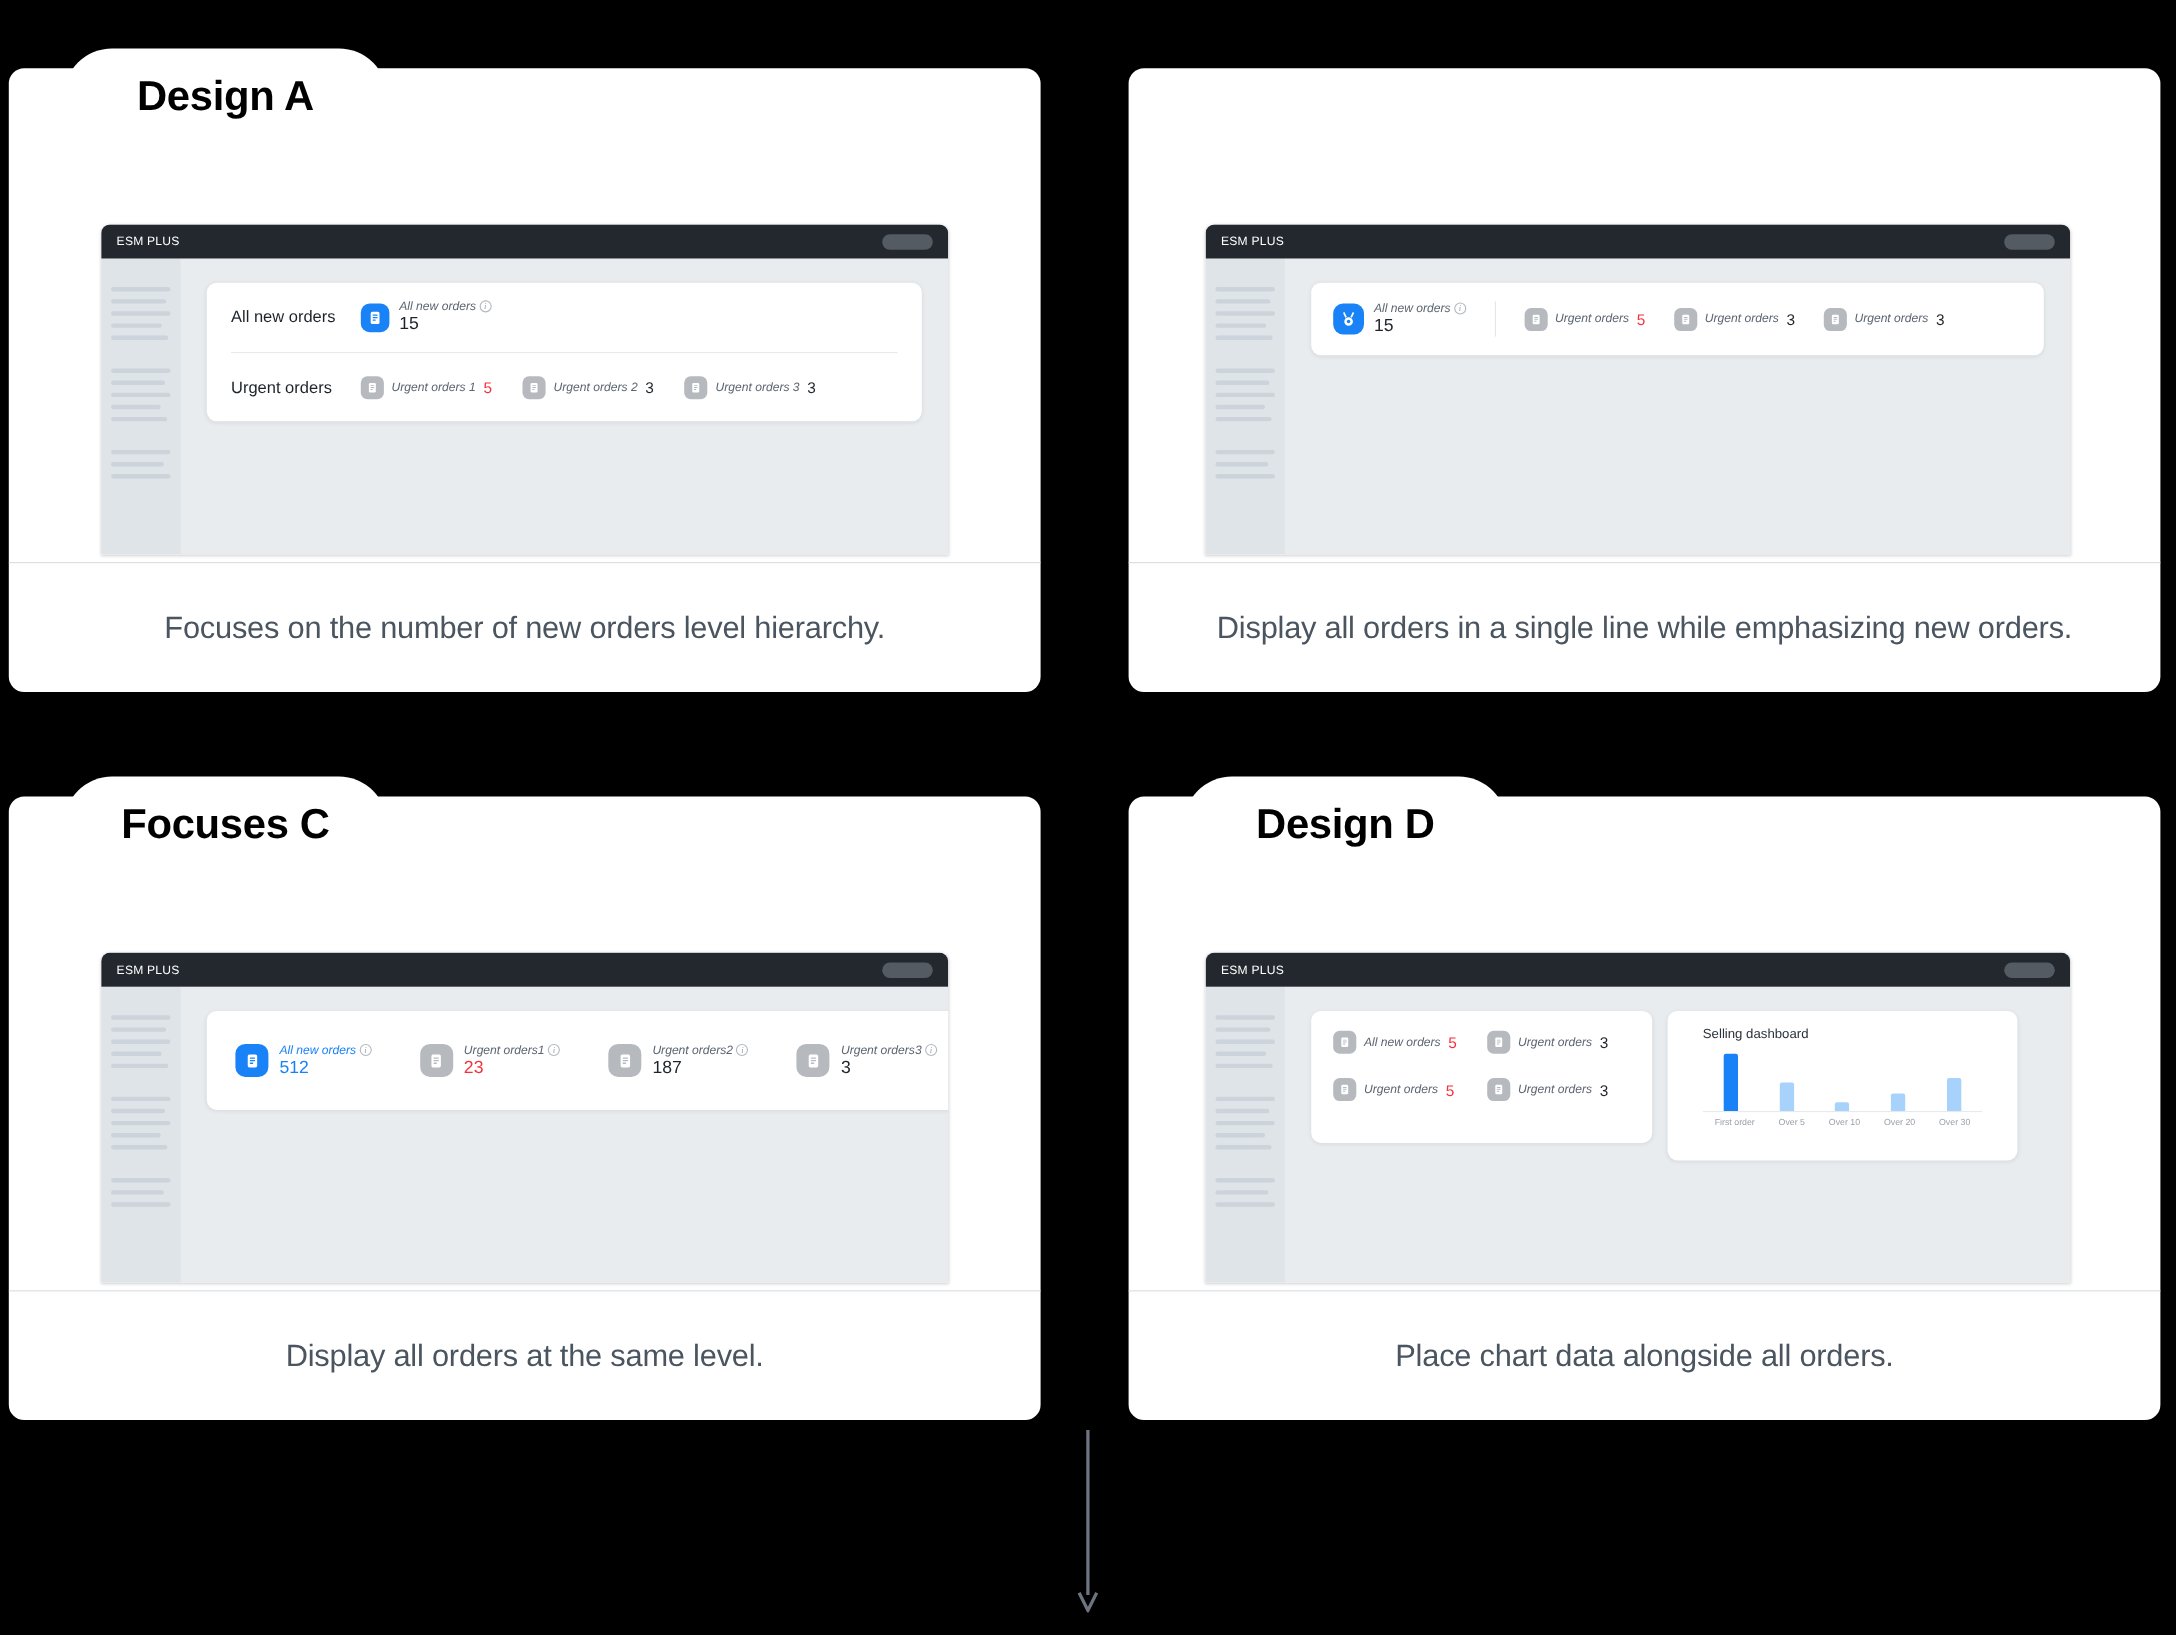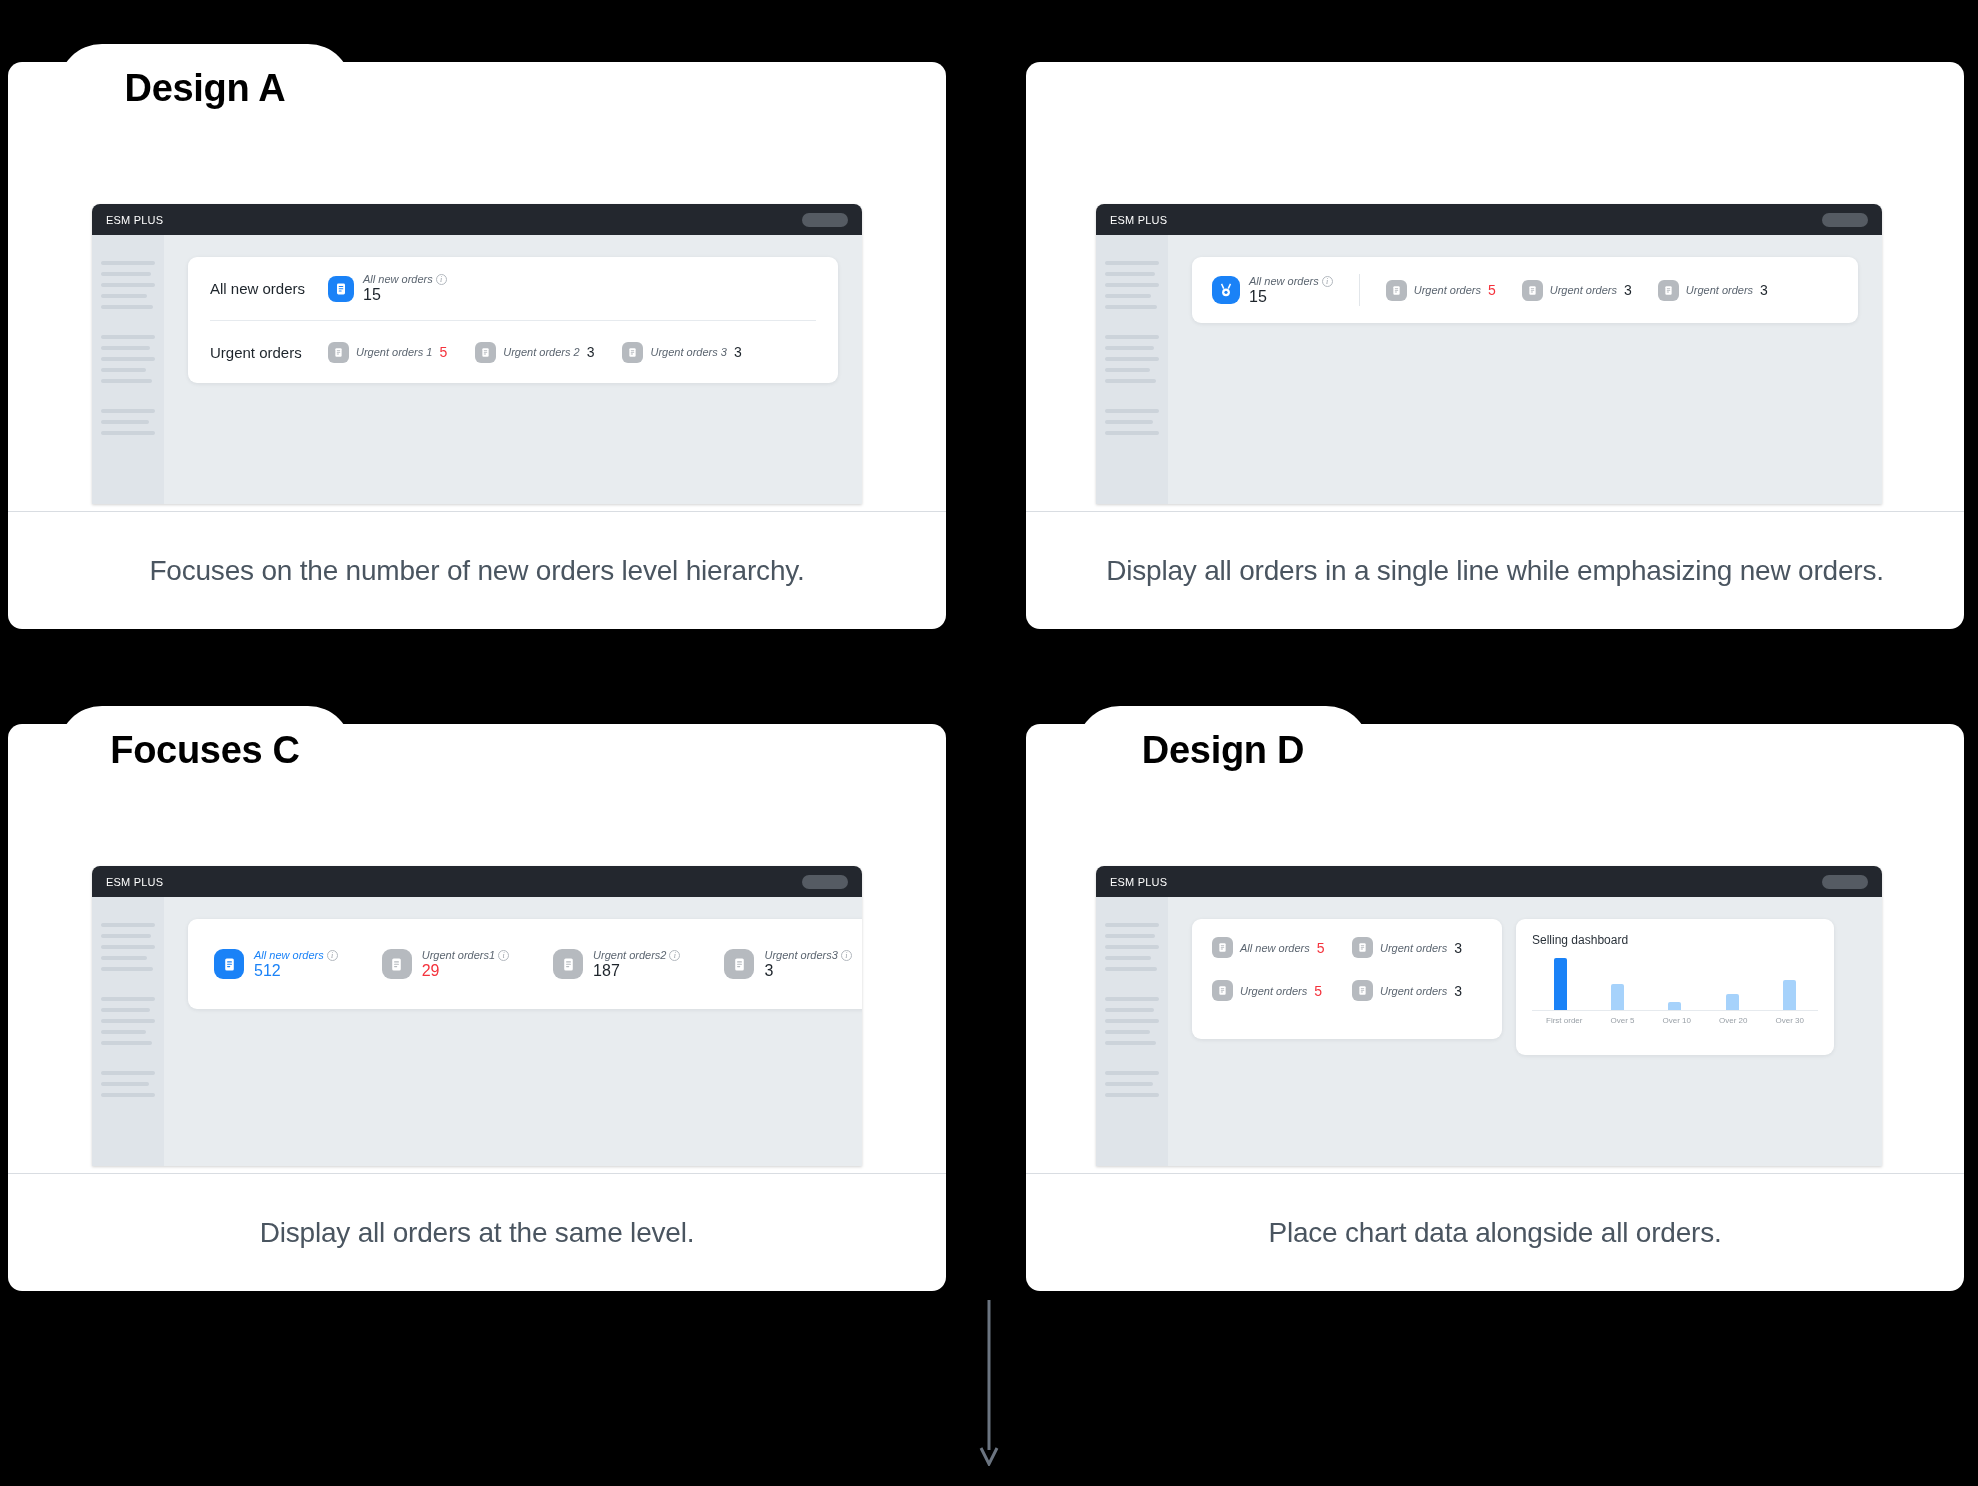--- a/index.html
+++ b/index.html
@@ -117,21 +117,21 @@
   .c-card { height: 90px; display: flex; align-items: center; padding: 0 26px; gap: 44px; }
   .c-item { display: flex; align-items: center; gap: 10px; }
   .c-item .txt { display: flex; flex-direction: column; gap: 1px; }
   .c-item .oicon { width: 30px; height: 30px; border-radius: 9px; }
 
   
   .d-wrap { display: flex; gap: 14px; }
   .d-left { width: 310px; height: 120px; padding: 18px 20px; }
   .d-grid { display: grid; grid-template-columns: 1fr 1fr; row-gap: 22px; column-gap: 10px; }
   .d-item { display: flex; align-items: center; gap: 7px; }
-  .d-right { width: 318px; height: 136px; padding: 14px 16px; }
+  .d-right { width: 318px; height: 136px; padding: 14px 32px; }
   .d-title { font-size: 12px; color: #2a323a; margin-bottom: 6px; }
   .chart { position: relative; height: 74px; padding-top: 6px; }
   .chart-plot {
     height: 52px; display: flex; align-items: flex-end;
     justify-content: space-around; border-bottom: 1px solid #e6eaee;
   }
   .bar { width: 13px; border-radius: 2px 2px 0 0; background: #a6d2fb; }
   .bar.accent { background: #1a82f7; }
   .chart-axis { display: flex; justify-content: space-around; margin-top: 5px; }
   .chart-axis span { font-size: 8px; color: #9aa1a8; }
@@ -396,21 +396,21 @@
               <span class="oicon grey">
                 <svg width="15" height="15" viewBox="0 0 14 14">
                     <rect x="3" y="1.5" width="8" height="11" rx="1.4" fill="#fff"></rect>
                     <rect x="4.7" y="4" width="4.6" height="1.1" rx="0.55" fill="#b6babf"></rect>
                     <rect x="4.7" y="6.2" width="4.6" height="1.1" rx="0.55" fill="#b6babf"></rect>
                     <rect x="4.7" y="8.4" width="3" height="1.1" rx="0.55" fill="#b6babf"></rect>
                   </svg>
               </span>
               <span class="txt">
                 <span class="lbl"><span>Urgent orders1</span><span class="infoi">i</span></span>
-                <span class="num red">29</span>
+                <span class="num red">23</span>
               </span>
             </div>
             <div class="c-item">
               <span class="oicon grey">
                 <svg width="15" height="15" viewBox="0 0 14 14">
                     <rect x="3" y="1.5" width="8" height="11" rx="1.4" fill="#fff"></rect>
                     <rect x="4.7" y="4" width="4.6" height="1.1" rx="0.55" fill="#b6babf"></rect>
                     <rect x="4.7" y="6.2" width="4.6" height="1.1" rx="0.55" fill="#b6babf"></rect>
                     <rect x="4.7" y="8.4" width="3" height="1.1" rx="0.55" fill="#b6babf"></rect>
                   </svg>

